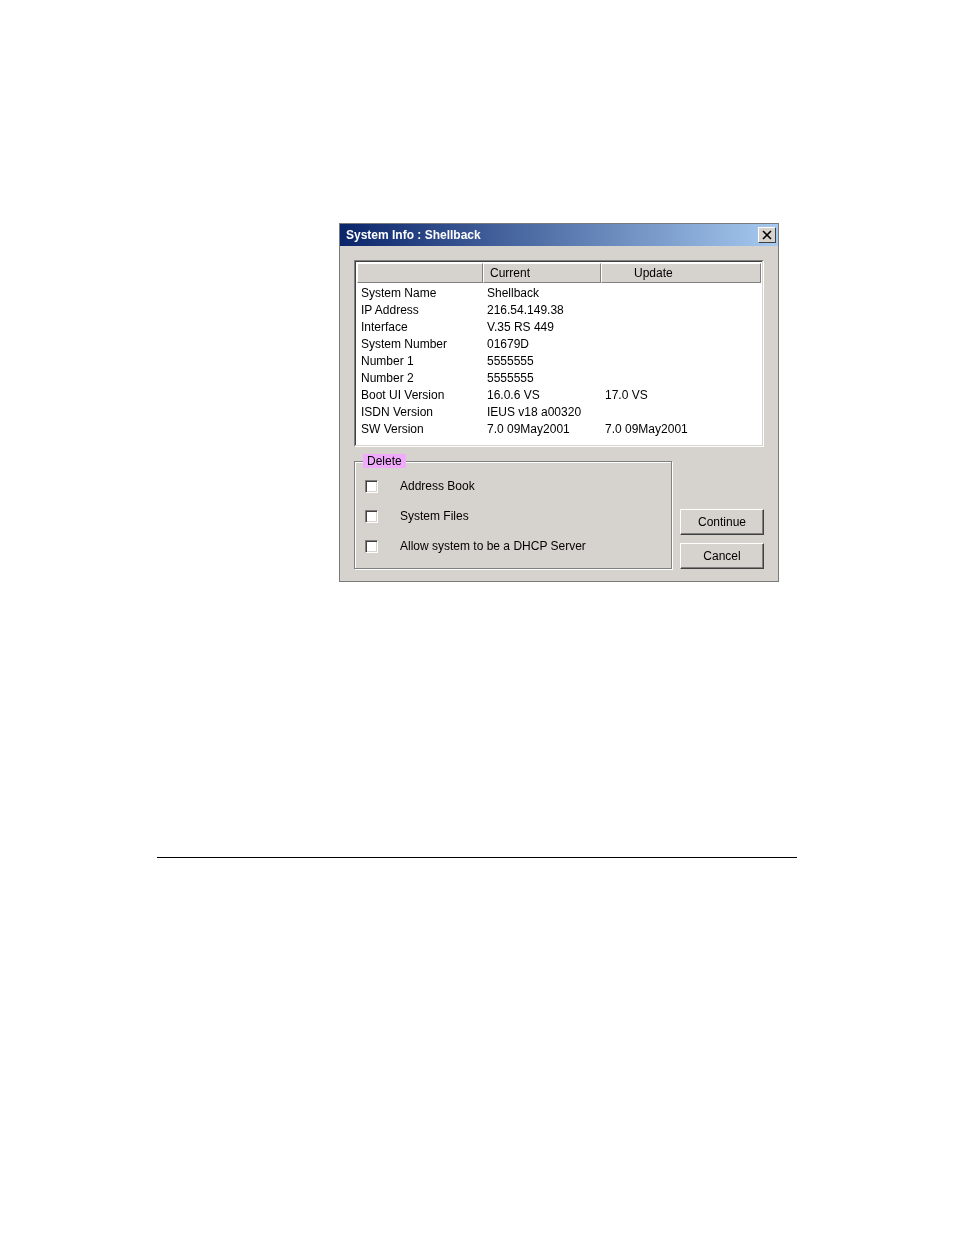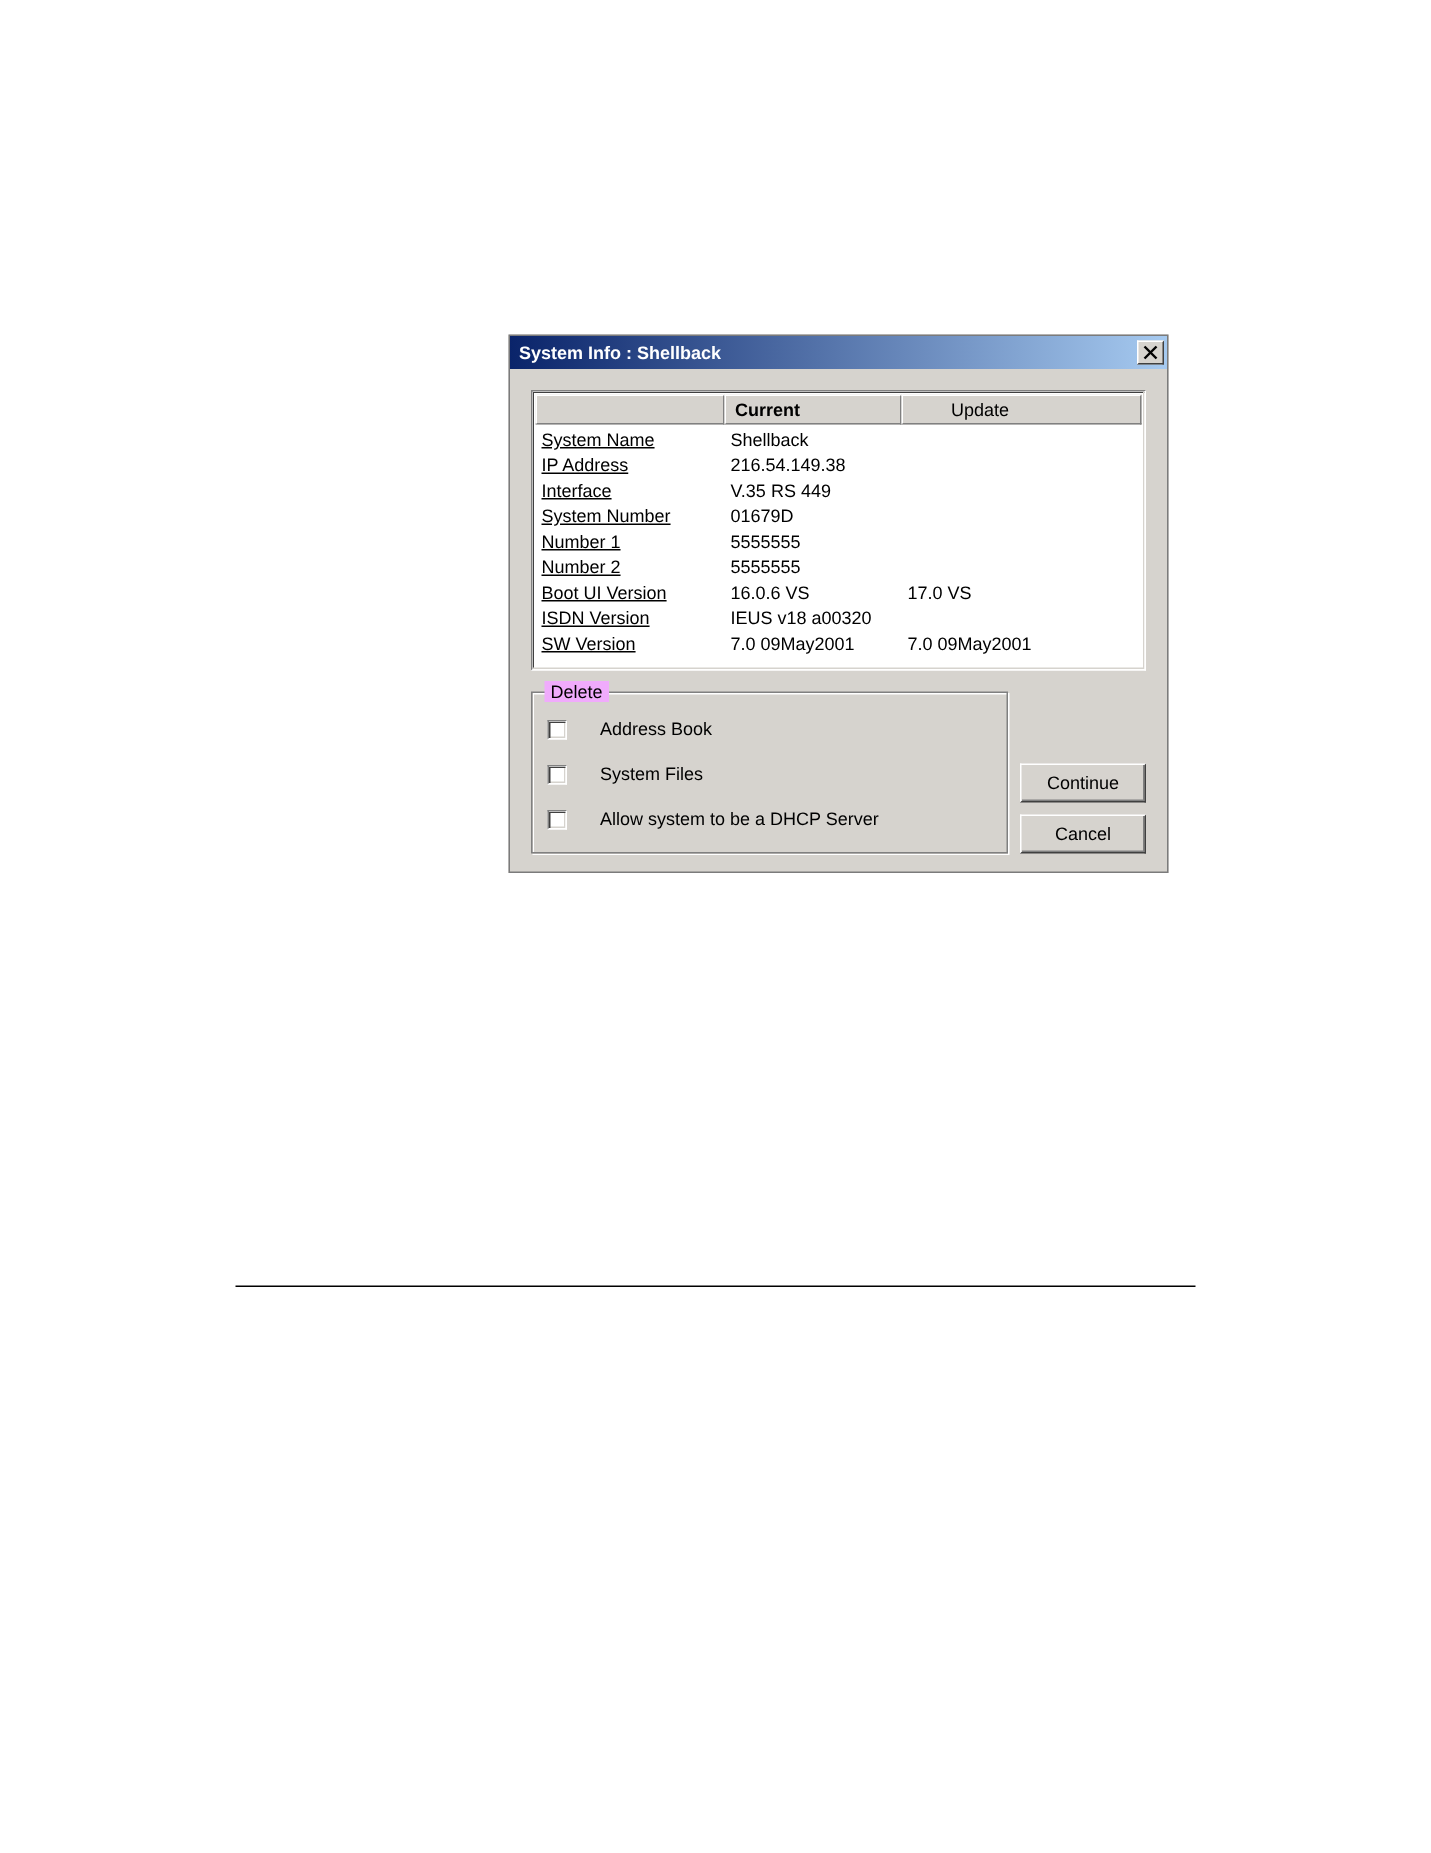--- a/index.html
+++ b/index.html
@@ -81,31 +81,31 @@
     border-left: 1px solid #ffffff;
     border-right: 1px solid #808080;
     border-bottom: 1px solid #808080;
     display: flex;
     align-items: center;
     padding: 0 6px;
     font-size: 12px;
     color: #000;
   }
   .col-label { width: 126px; }
-  .col-cur   { width: 118px; font-weight: bold; }
+  .col-cur   { width: 118px; }
   .col-upd   { flex: 1; padding-left: 32px; }
 
   .rows { padding: 2px 2px 6px 2px; }
   .drow {
     display: flex;
     line-height: 17px;
     height: 17px;
     font-size: 12px;
   }
-  .drow .c0 { width: 126px; padding-left: 2px; white-space: nowrap; text-decoration: underline; }
+  .drow .c0 { width: 126px; padding-left: 2px; white-space: nowrap; }
   .drow .c1 { width: 118px; white-space: nowrap; }
   .drow .c2 { flex: 1; white-space: nowrap; }
 
   .lower {
     display: flex;
     align-items: stretch;
     margin-top: 14px;
   }
 
   .fieldset {

